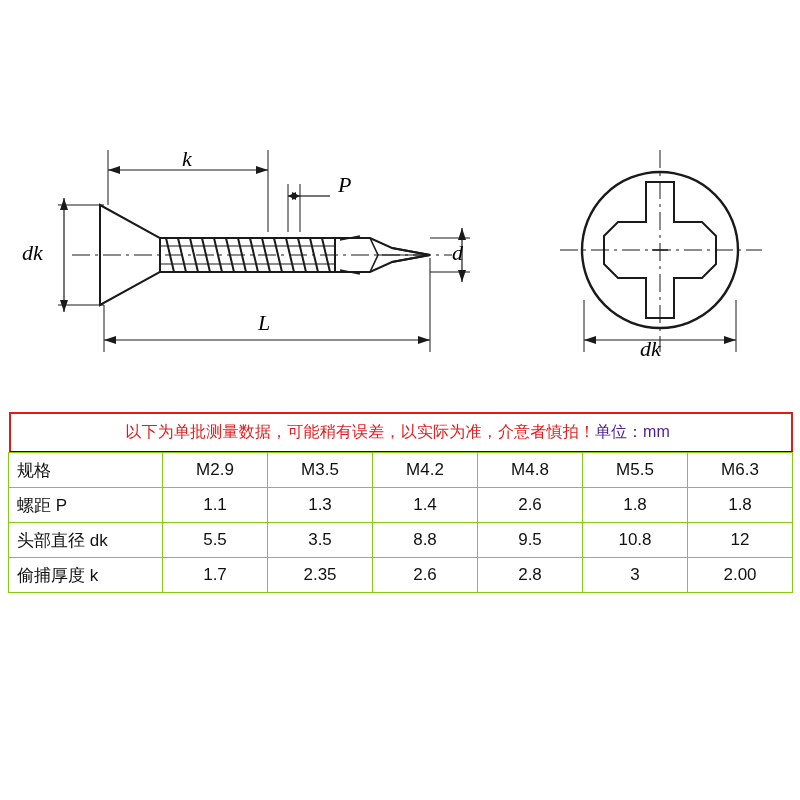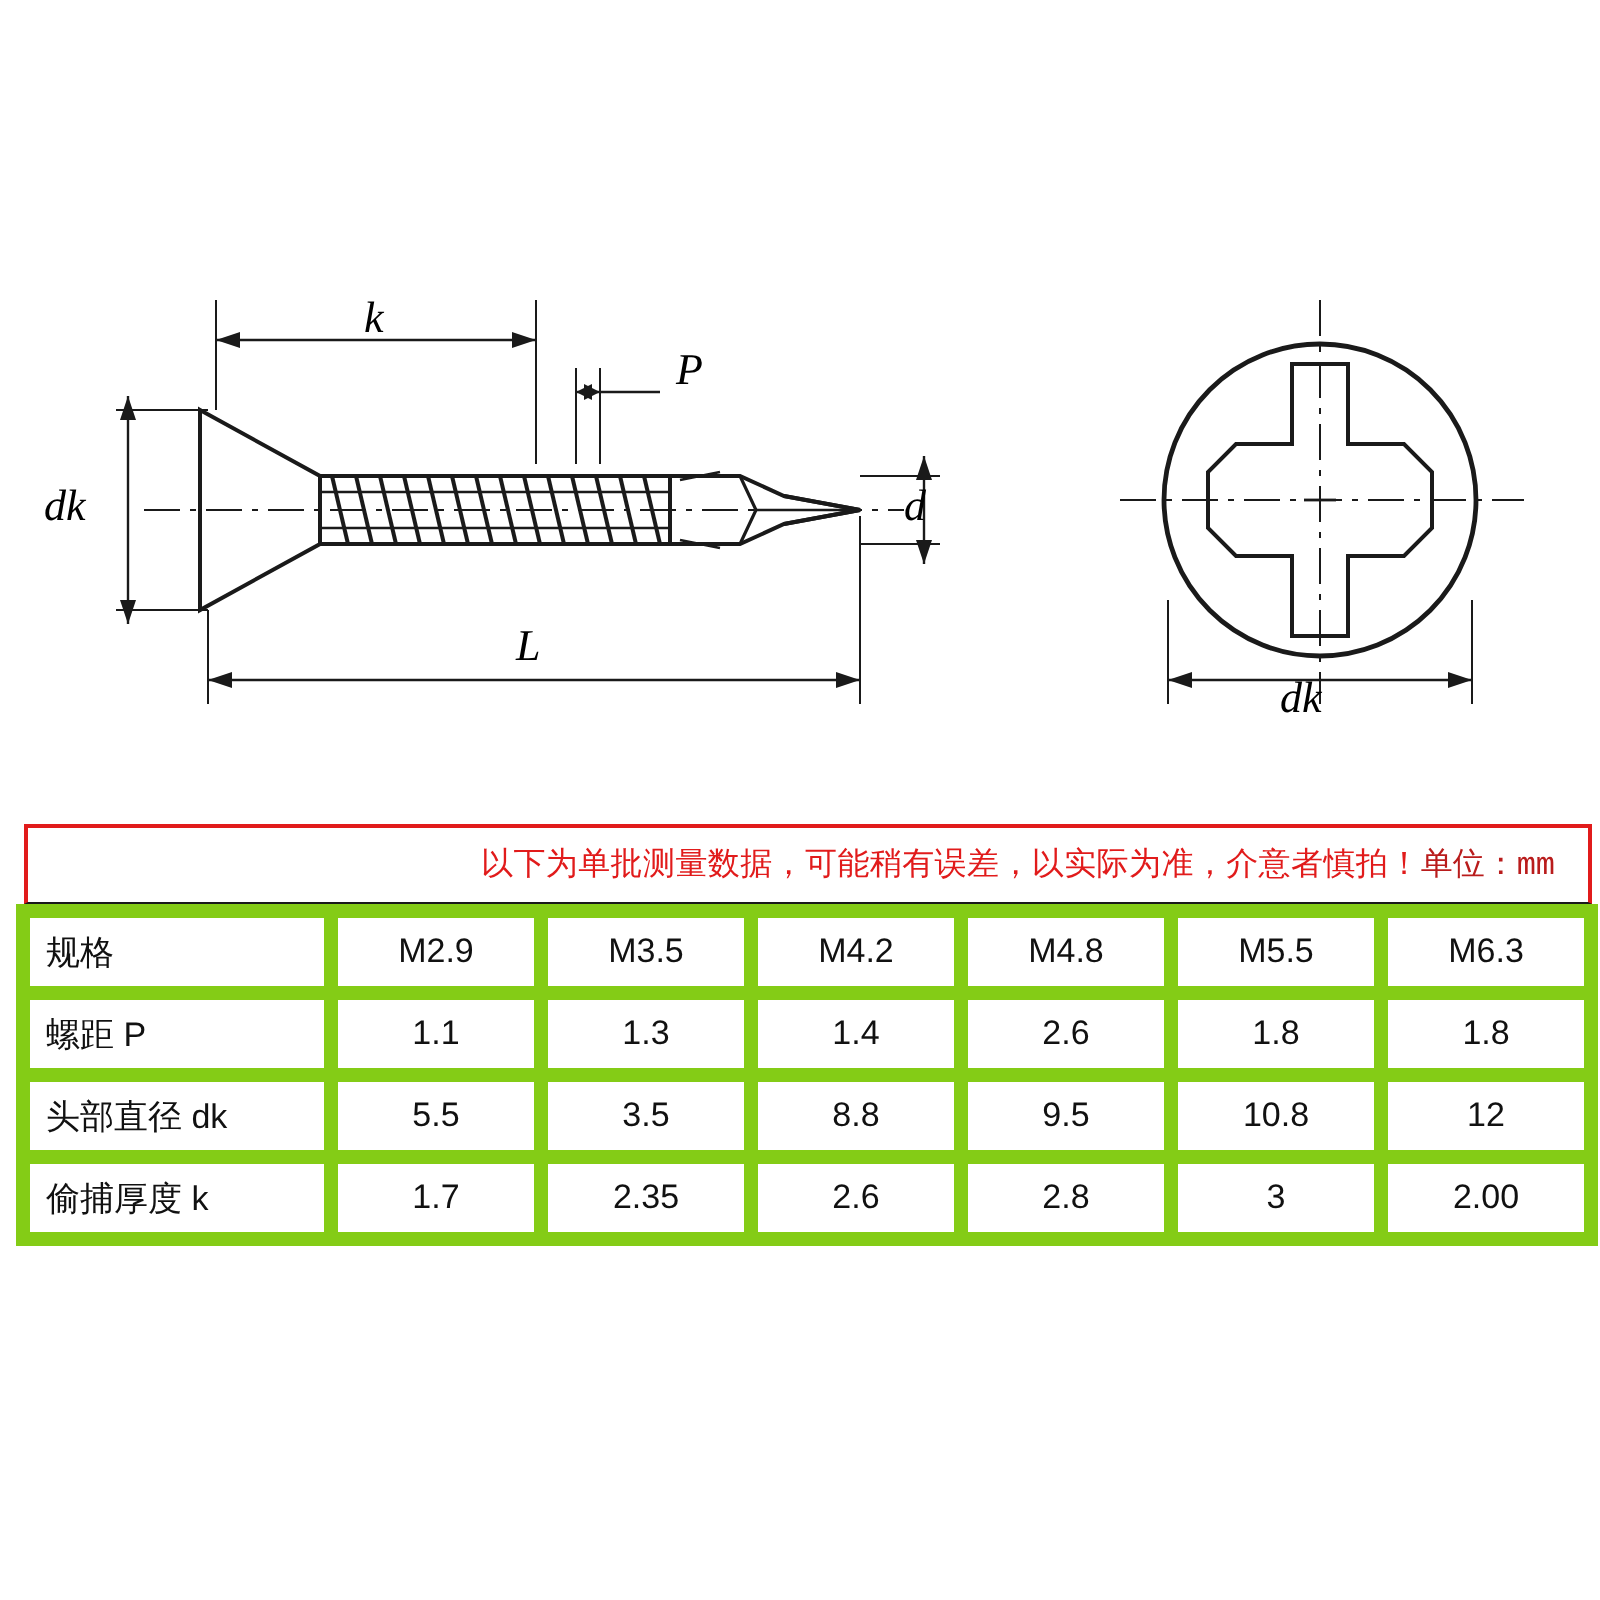--- a/index.html
+++ b/index.html
@@ -46,55 +46,54 @@
     left: 8px;
     top: 412px;
     width: 784px;
   }
   table.spec {
     border-collapse: collapse;
     width: 784px;
     table-layout: fixed;
   }
   table.spec td {
-    border: 7px solid #84cc16;
+    border: 1px solid #84cc16;
     text-align: center;
     font-size: 17px;
     height: 34px;
     padding: 0 2px;
     color: #111;
     font-family: "Liberation Sans", sans-serif;
   }
   table.spec td.rowhead {
     text-align: left;
     padding-left: 8px;
     font-size: 17px;
   }
   table.spec tr.notice td {
     border: none;
     height: 40px;
   }
   .notice-bar {
     display: flex;
     align-items: center;
-    justify-content: flex-end;
+    justify-content: center;
     border: 2px solid #e11b1b;
     border-bottom: 1px solid #1a1a1a;
     height: 40px;
     box-sizing: border-box;
     padding: 0 10px;
-    font-family: Liberation Mono, monospace;
   }
   .notice-text {
     color: #e11b1b;
     font-size: 16px;
     letter-spacing: 0.2px;
   }
   .notice-unit {
-    color: #b91c1c;
+    color: #4c1d95;
     font-size: 16px;
     padding-right: 6px;
   }
   .hdr-cell { font-size: 17px; }
 </style>
 </head>
 <body>
 
 <div class="stage">
 

